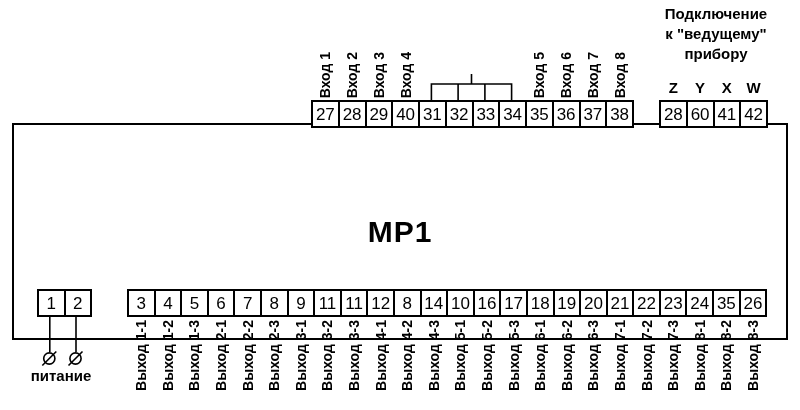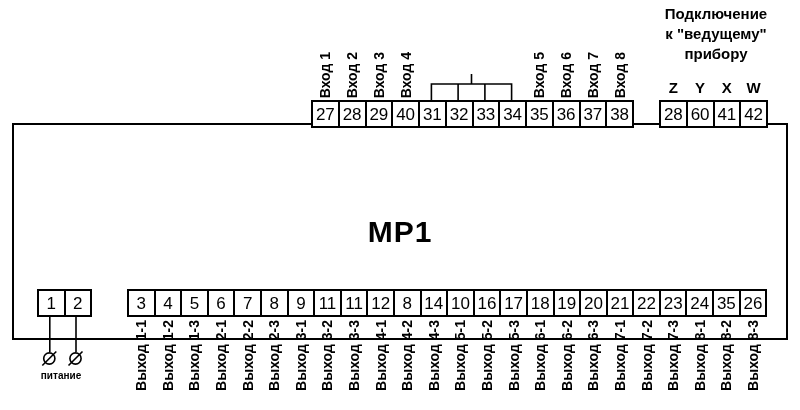--- a/index.html
+++ b/index.html
@@ -36,21 +36,21 @@
   }
   .vlabel.up   { bottom:calc(100% + 4px); }
   .vlabel.down { top:calc(100% + 5px); }
   .hlabel {
     position:absolute; bottom:calc(100% + 7px); left:50%;
     transform:translateX(-50%); font-size:15px; font-weight:bold; line-height:1;
   }
   .caption { position:absolute; text-align:center; font-weight:bold; }
   .caption-common { left:372px; top:34px; width:200px; font-size:15px; line-height:19px; }
   .caption-master { left:616px; top:4px;  width:200px; font-size:15px; line-height:20px; }
-  .caption-power  { left:11px;  top:366px; width:100px; font-size:10px; line-height:20px; }
+  .caption-power  { left:11px;  top:366px; width:100px; font-size:15px; line-height:20px; }
   .overlay { position:absolute; left:0; top:0; pointer-events:none; }
 </style>
 </head>
 <body>
 
 <div class="canvas">
 
   <div class="device-box">
     <div class="device-title">МР1</div>
   </div>

